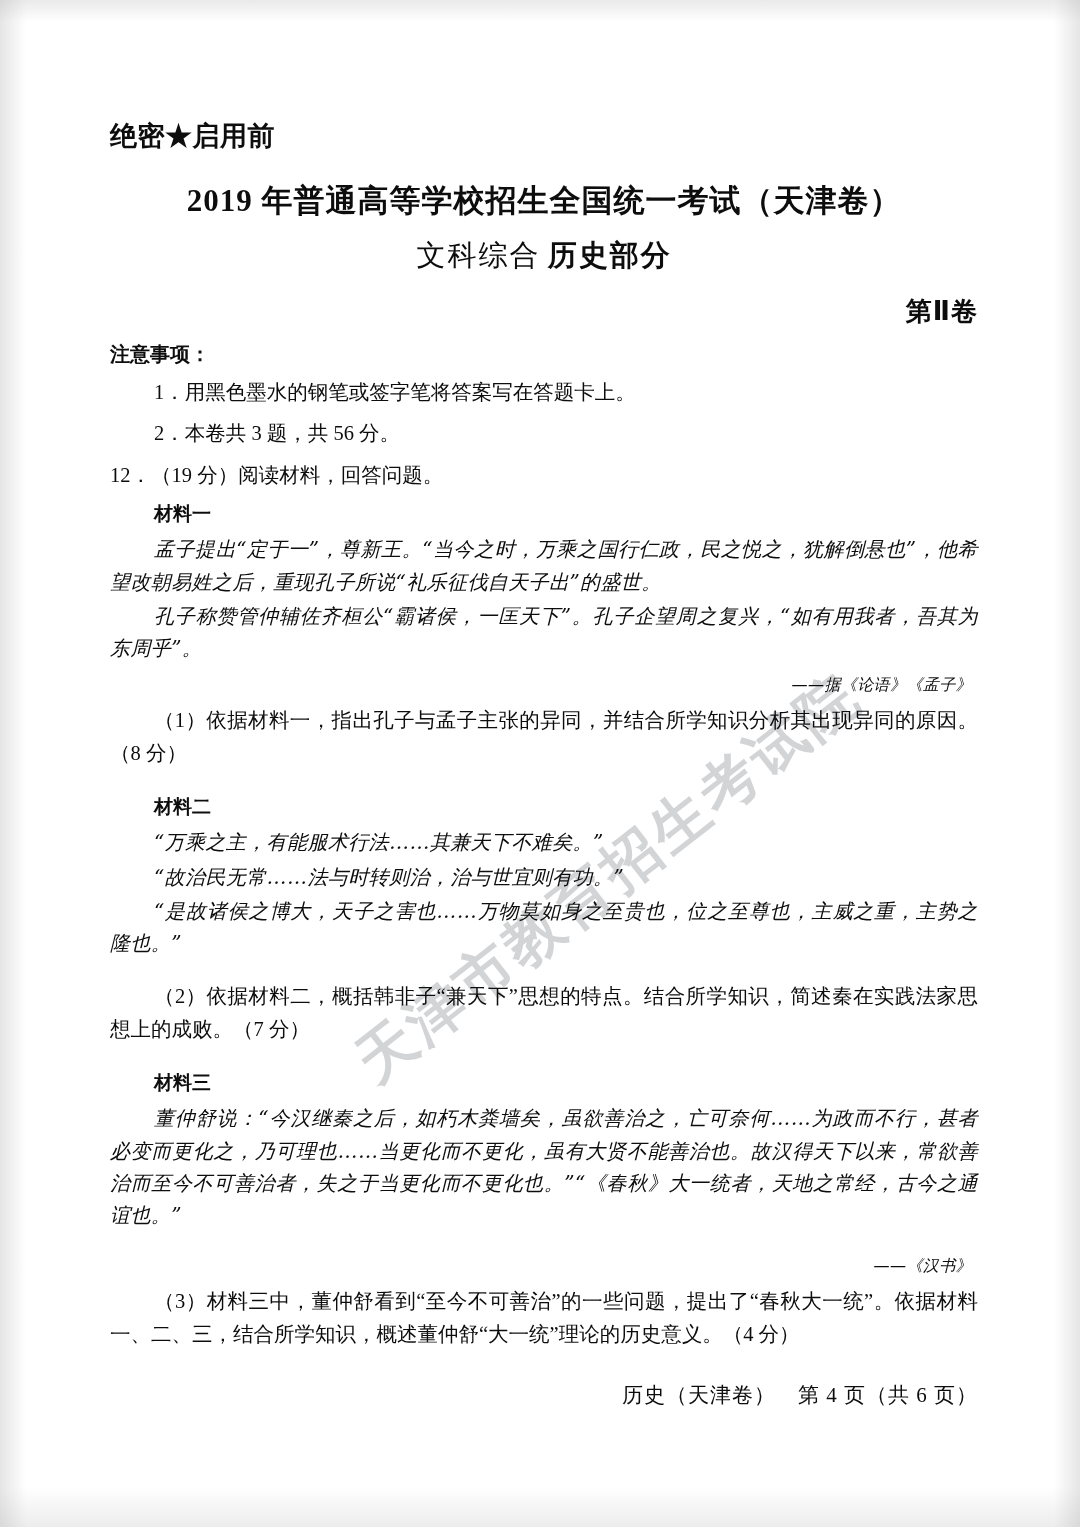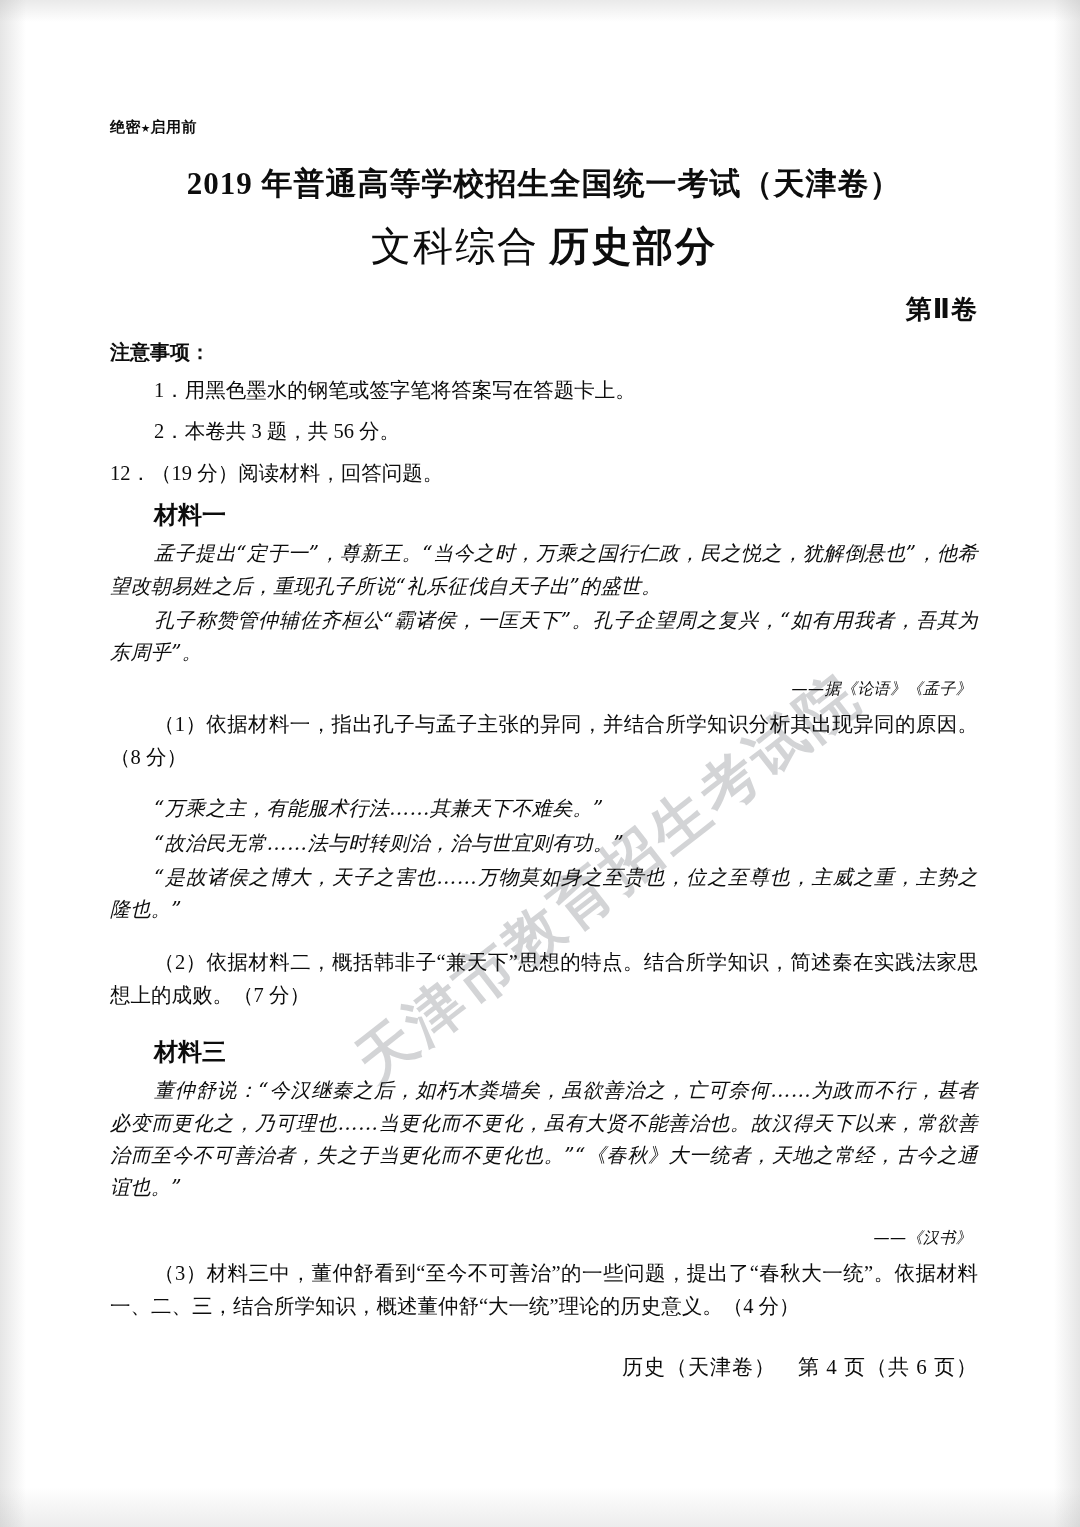--- a/index.html
+++ b/index.html
@@ -63,38 +63,38 @@
   
   #content {
     position: absolute;
     left: 110px;
     top: 118px;
     width: 868px;
     z-index: 5;
   }
 
   .secret-line {
-    font-family: Liberation Mono, monospace;
-    font-weight: 700;
-    font-size: 15px;
+    font-family: Liberation Sans, sans-serif;
+    font-weight: 700;
+    font-size: 27px;
     letter-spacing: 0.5px;
     margin: 0 0 26px 0;
   }
 
   .exam-title {
     text-align: center;
     font-size: 31px;
     letter-spacing: 1px;
     margin: 0 0 14px 0;
     white-space: nowrap;
   }
 
   .exam-subtitle {
     text-align: center;
-    font-size: 40px;
+    font-size: 29px;
     margin: 0 0 18px 0;
   }
   .exam-subtitle .part-a { font-weight: 400; letter-spacing: 2px; }
   .exam-subtitle .part-b { font-family: "DejaVu Sans", sans-serif; font-weight: 700; letter-spacing: 2px; }
 
   .volume-title {
     text-align: right;
     font-family: "DejaVu Sans", "Liberation Sans", sans-serif;
     font-weight: 700;
     font-size: 26px;
@@ -118,21 +118,21 @@
 
   .question-lead {
     font-size: 20.5px;
     margin: 10px 0 10px 0;
     line-height: 1.55;
   }
 
   .material-heading {
     font-family: "DejaVu Sans", "Liberation Sans", sans-serif;
     font-weight: 700;
-    font-size: 24px;
+    font-size: 19px;
     margin: 6px 0 6px 0;
     padding-left: 44px;
   }
 
   
   .source-para {
     font-family: "DejaVu Serif", serif;
     font-style: italic;
     font-size: 20px;
     line-height: 1.62;
@@ -207,20 +207,21 @@
 
     <div class="material-heading">材料一</div>
     <p class="source-para">孟子提出“定于一”，尊新王。“当今之时，万乘之国行仁政，民之悦之，犹解倒悬也”，他希望改朝易姓之后，重现孔子所说“礼乐征伐自天子出”的盛世。</p>
     <p class="source-para">孔子称赞管仲辅佐齐桓公“霸诸侯，一匡天下”。孔子企望周之复兴，“如有用我者，吾其为东周乎”。</p>
     <div class="attribution">——据《论语》《孟子》</div>
 
     <p class="sub-question">（1）依据材料一，指出孔子与孟子主张的异同，并结合所学知识分析其出现异同的原因。（8 分）</p>
 
     <div class="spacer-sm"></div>
 
+    <div class="material-heading">材料二</div>
     <p class="source-para">“万乘之主，有能服术行法……其兼天下不难矣。”</p>
     <p class="source-para">“故治民无常……法与时转则治，治与世宜则有功。”</p>
     <p class="source-para">“是故诸侯之博大，天子之害也……万物莫如身之至贵也，位之至尊也，主威之重，主势之隆也。”</p>
     <div class="spacer-sm"></div>
 
     <p class="sub-question">（2）依据材料二，概括韩非子“兼天下”思想的特点。结合所学知识，简述秦在实践法家思想上的成败。（7 分）</p>
 
     <div class="spacer-sm"></div>
 
     <div class="material-heading">材料三</div>

